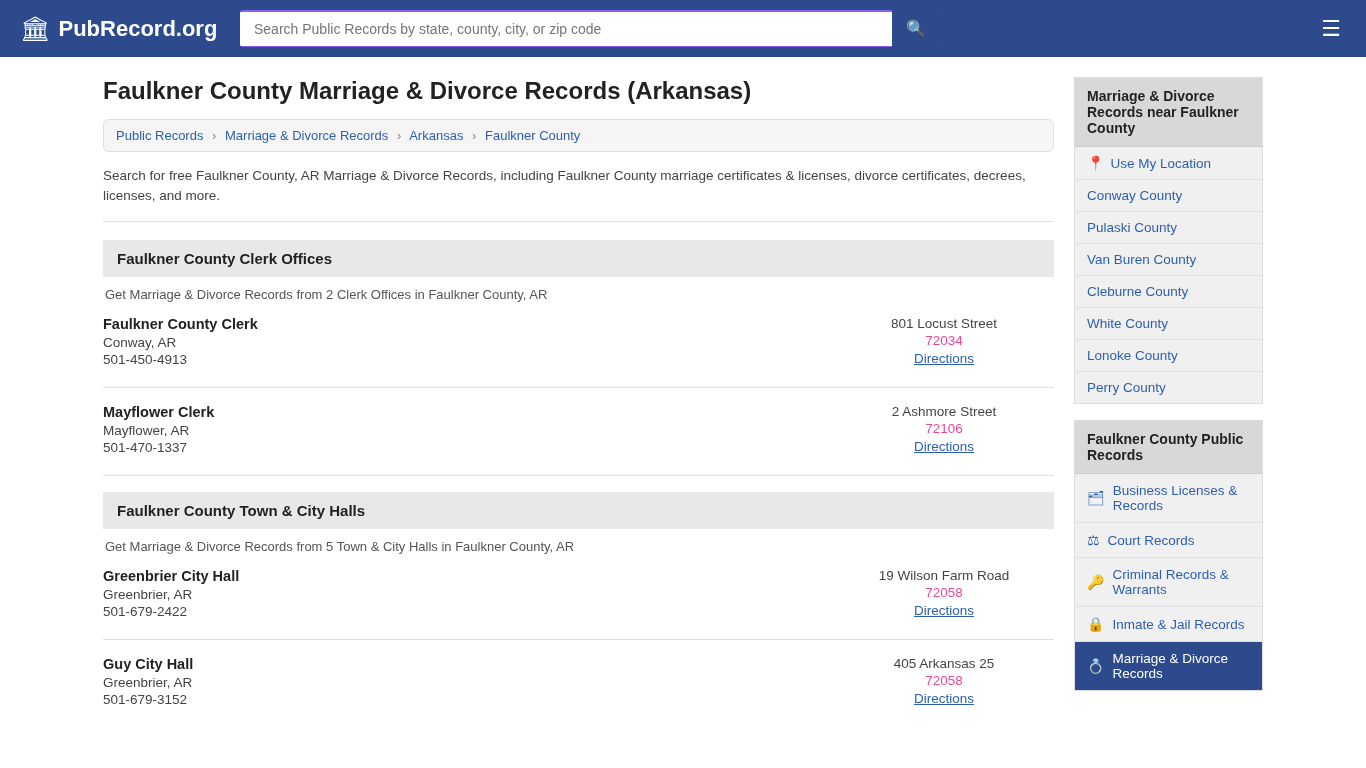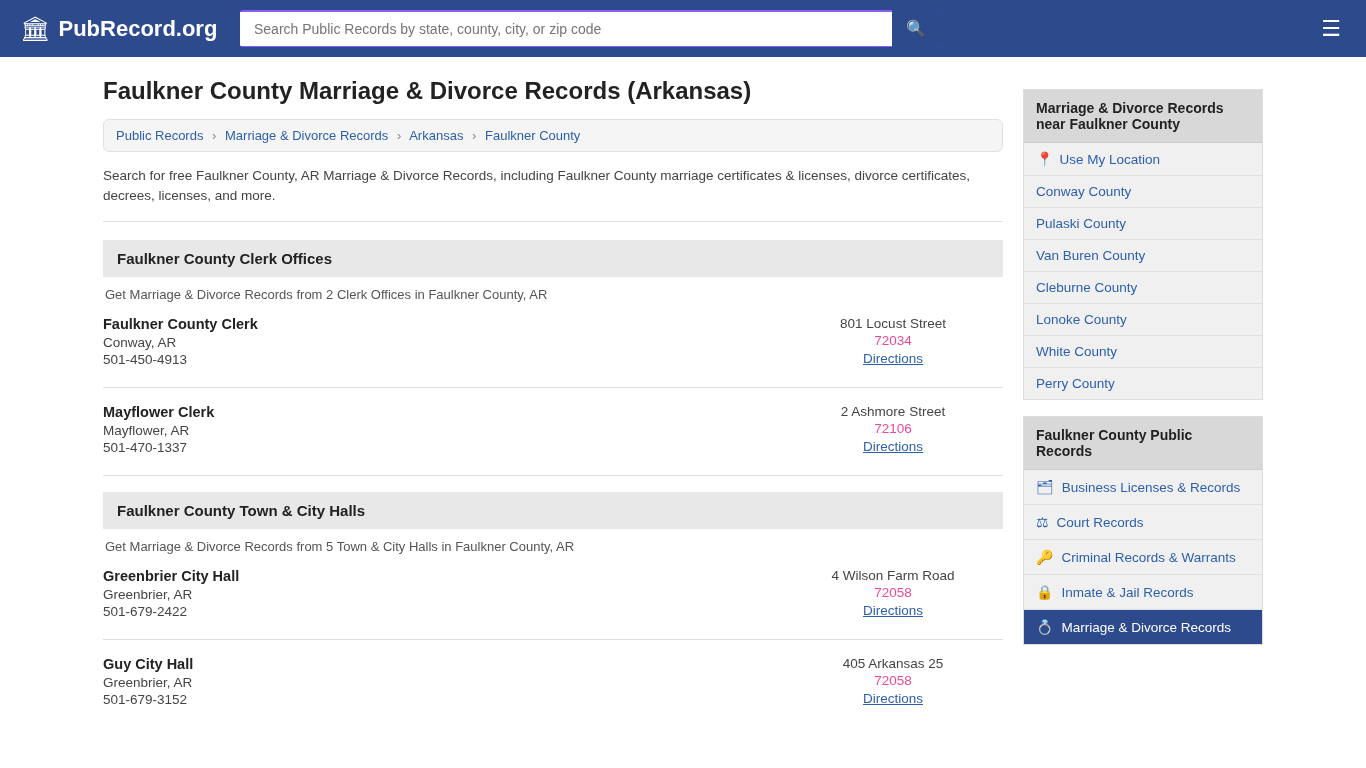--- a/index.html
+++ b/index.html
@@ -72,23 +72,22 @@
       max-width: 1200px;
       margin: 0 auto;
       padding: 20px 20px;
       display: flex;
       gap: 20px;
     }
     .content {
       flex: 1;
     }
     .sidebar {
-      width: 240px;
+      width: 189px;
       flex-shrink: 0;
-      margin-top: 12px;
     }
 
     
     .page-title {
       font-size: 24px;
       font-weight: bold;
       color: #222;
       margin-bottom: 14px;
     }
 
@@ -329,21 +328,21 @@
     <div class="section-header">Faulkner County Town &amp; City Halls</div>
     <p class="section-desc">Get Marriage &amp; Divorce Records from 5 Town &amp; City Halls in Faulkner County, AR</p>
 
     <div class="office-card">
       <div class="office-info">
         <div class="office-name">Greenbrier City Hall</div>
         <div class="office-city">Greenbrier, AR</div>
         <div class="office-phone">501-679-2422</div>
       </div>
       <div class="office-address-col">
-        <div class="office-street">4 Wilson Farm Road</div>
+        <div class="office-street">19 Wilson Farm Road</div>
         <div class="office-zip">72058</div>
         <a class="directions-link" href="#">Directions</a>
       </div>
     </div>
 
     <hr class="section-divider">
 
     <div class="office-card">
       <div class="office-info">
         <div class="office-name">Guy City Hall</div>
@@ -374,24 +373,24 @@
         <li>
           <a href="#">Pulaski County</a>
         </li>
         <li>
           <a href="#">Van Buren County</a>
         </li>
         <li>
           <a href="#">Cleburne County</a>
         </li>
         <li>
+          <a href="#">White County</a>
+        </li>
+        <li>
           <a href="#">Lonoke County</a>
-        </li>
-        <li>
-          <a href="#">White County</a>
         </li>
         <li>
           <a href="#">Perry County</a>
         </li>
       </ul>
     </div>
 
     <div class="sidebar-box">
       <div class="sidebar-box-title">Faulkner County Public Records</div>
       <ul class="sidebar-records-list">

